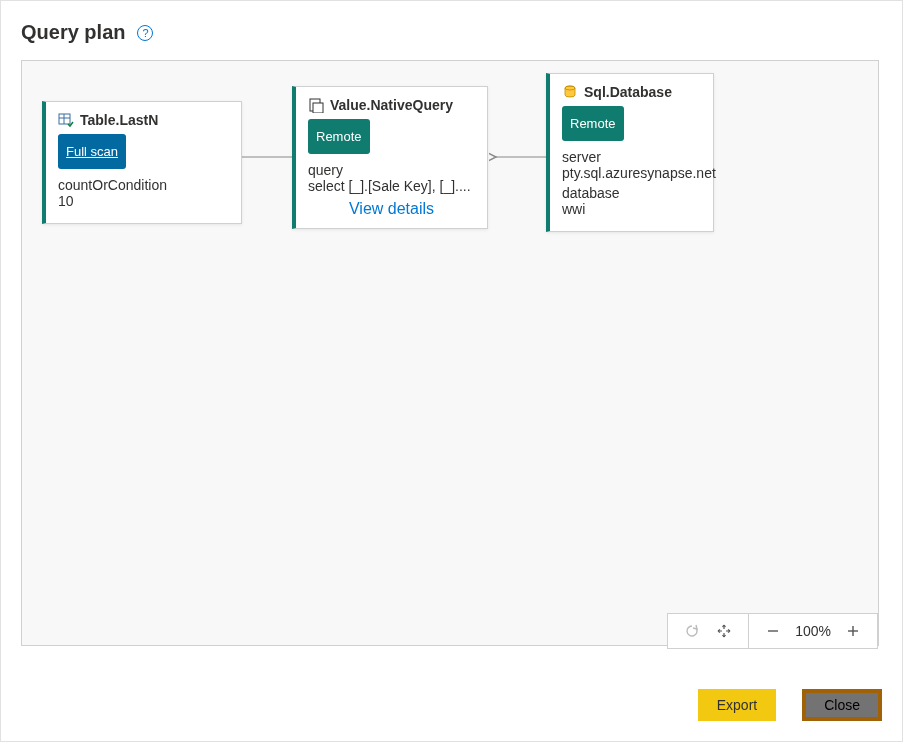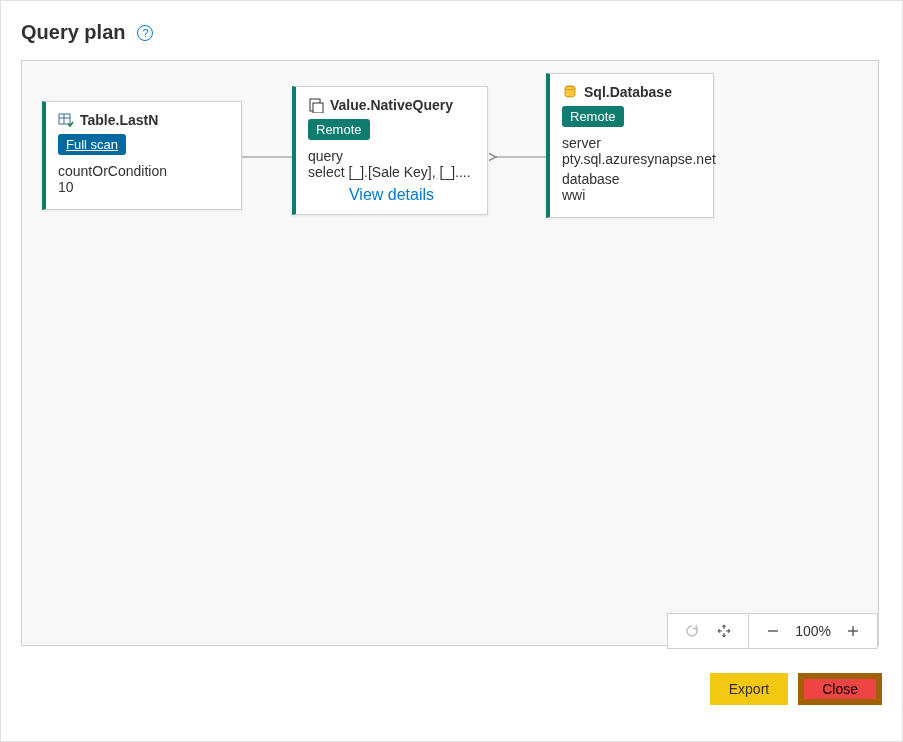--- a/index.html
+++ b/index.html
@@ -59,21 +59,21 @@
     align-items: center;
     gap: 6px;
     margin-bottom: 6px;
     font-weight: 600;
     font-size: 14px;
   }
   .badge {
     display: inline-block;
     color: #fff;
     border-radius: 3px;
-    padding: 3px 8px;
+    padding: 10px 8px;
     font-size: 13px;
     margin-bottom: 6px;
   }
   .badge-purple { background: #0369a1; text-decoration: underline; }
   .badge-teal { background: #107c6f; }
   .node-label {
     font-size: 14px;
     color: #323130;
     margin-top: 2px;
   }
@@ -127,30 +127,30 @@
     color: #555;
     margin: 0 4px;
   }
   .zoom-label {
     font-size: 14px;
     margin: 0 6px;
   }
   .footer {
     position: absolute;
     right: 20px;
-    bottom: 36px;
-    display: flex;
-    gap: 10px;
+    bottom: 20px;
+    display: flex;
+    gap: 26px;
   }
   .btn {
     height: 32px;
     padding: 0 18px;
     font-size: 14px;
-    border: 6px solid #a16207;
-    background: #ef4444;
+    border: 4px solid #a16207;
+    background: #737373;
     cursor: pointer;
     font-family: inherit;
   }
   .btn-primary {
     background: #f2c811;
     border: 1px solid #f2c811;
     color: #323130;
   }
   .icon-svg { display: block; }
 </style>

